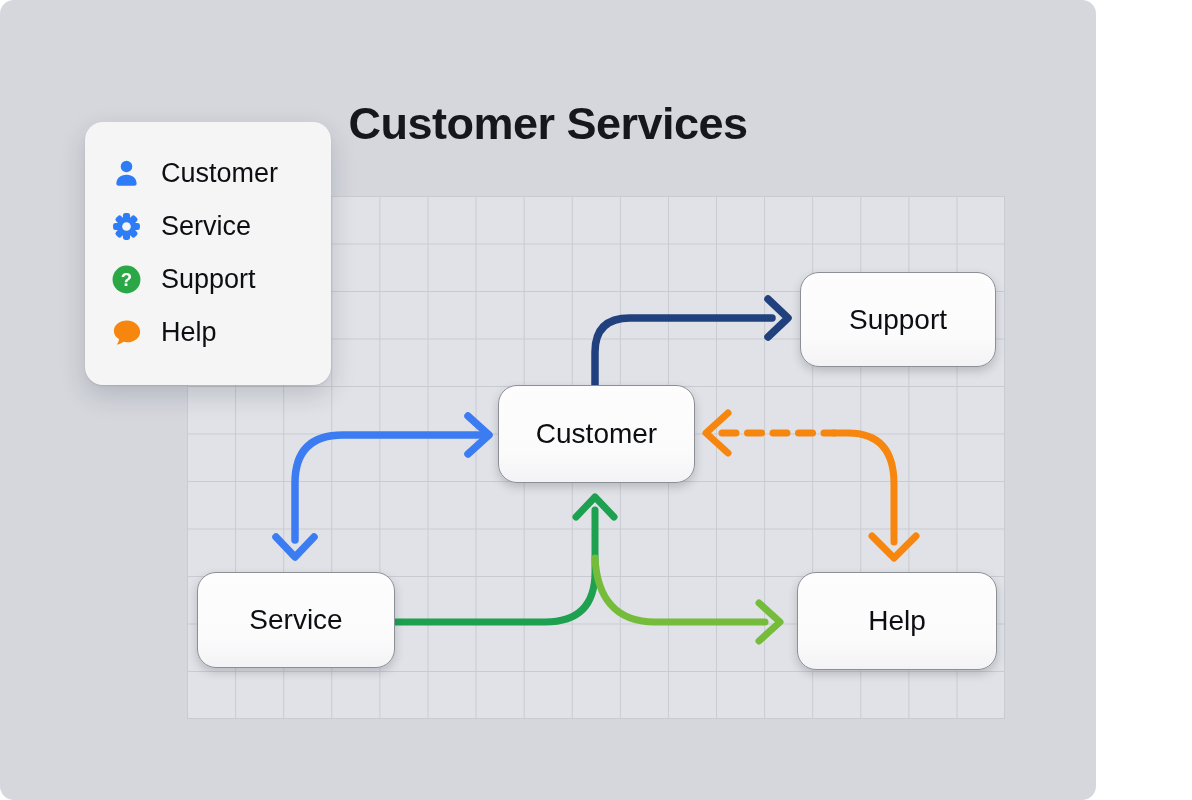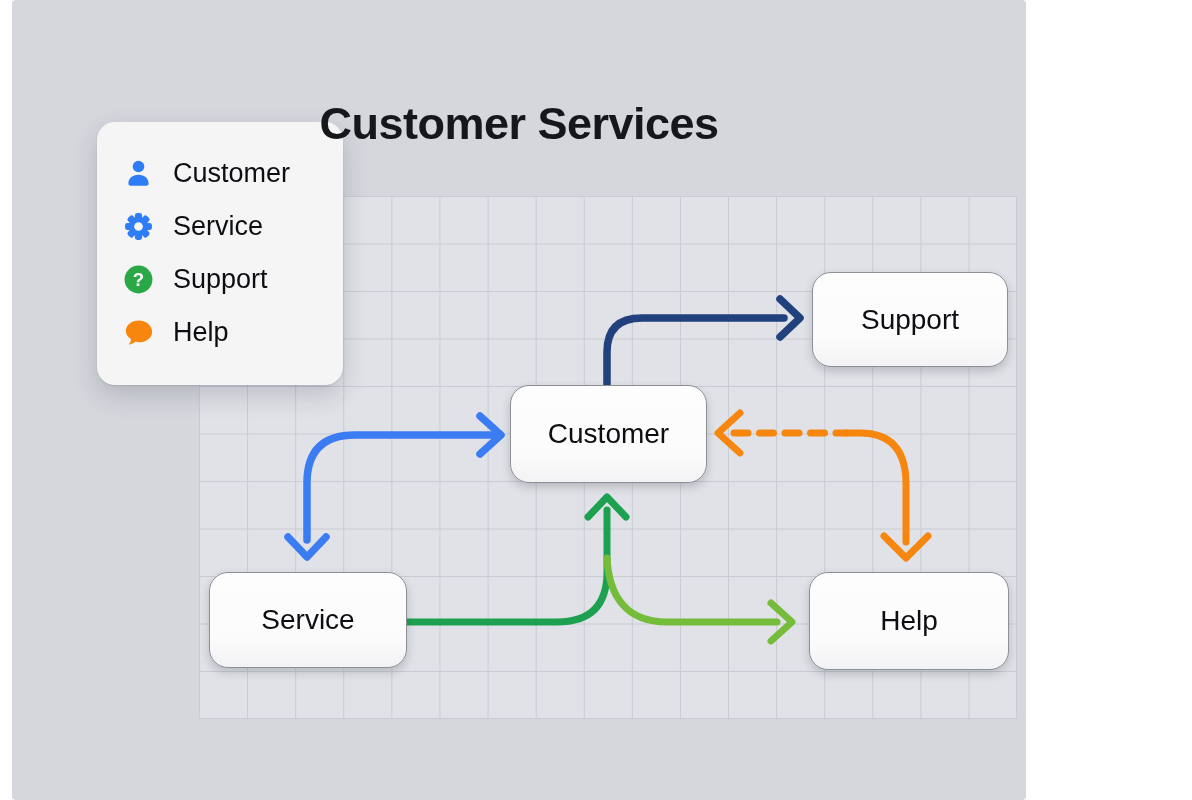--- a/index.html
+++ b/index.html
@@ -3,22 +3,22 @@
 <meta charset="utf-8">
 <style>
   :root{
     --background:#d5d7dd; --grid_fill:#e0e2e7; --grid_line:#c9cbd2;
     --node_fill:#fbfbfc; --node_border:#8c8f95; --title_color:#15171b;
     --panel_fill:#f5f5f6;
   }
   *{margin:0;padding:0;box-sizing:border-box;}
   html,body{background:#ffffff;font-family:"Liberation Sans","DejaVu Sans",sans-serif;}
   .frame{
-    position:relative;width:1014px;height:800px;overflow:hidden;
-    background:var(--background);border-radius:4px;margin-left:12px;
+    position:relative;width:1096px;height:800px;overflow:hidden;
+    background:var(--background);border-radius:14px;
   }
   .page-title{
     position:absolute;left:50%;top:98px;transform:translateX(-50%);
     font-size:45px;font-weight:700;letter-spacing:-0.5px;color:var(--title_color);
     white-space:nowrap;z-index:5;
   }
   .grid{
     position:absolute;left:187px;top:196px;width:818px;height:523px;
     background-color:var(--grid_fill);
     background-image:

